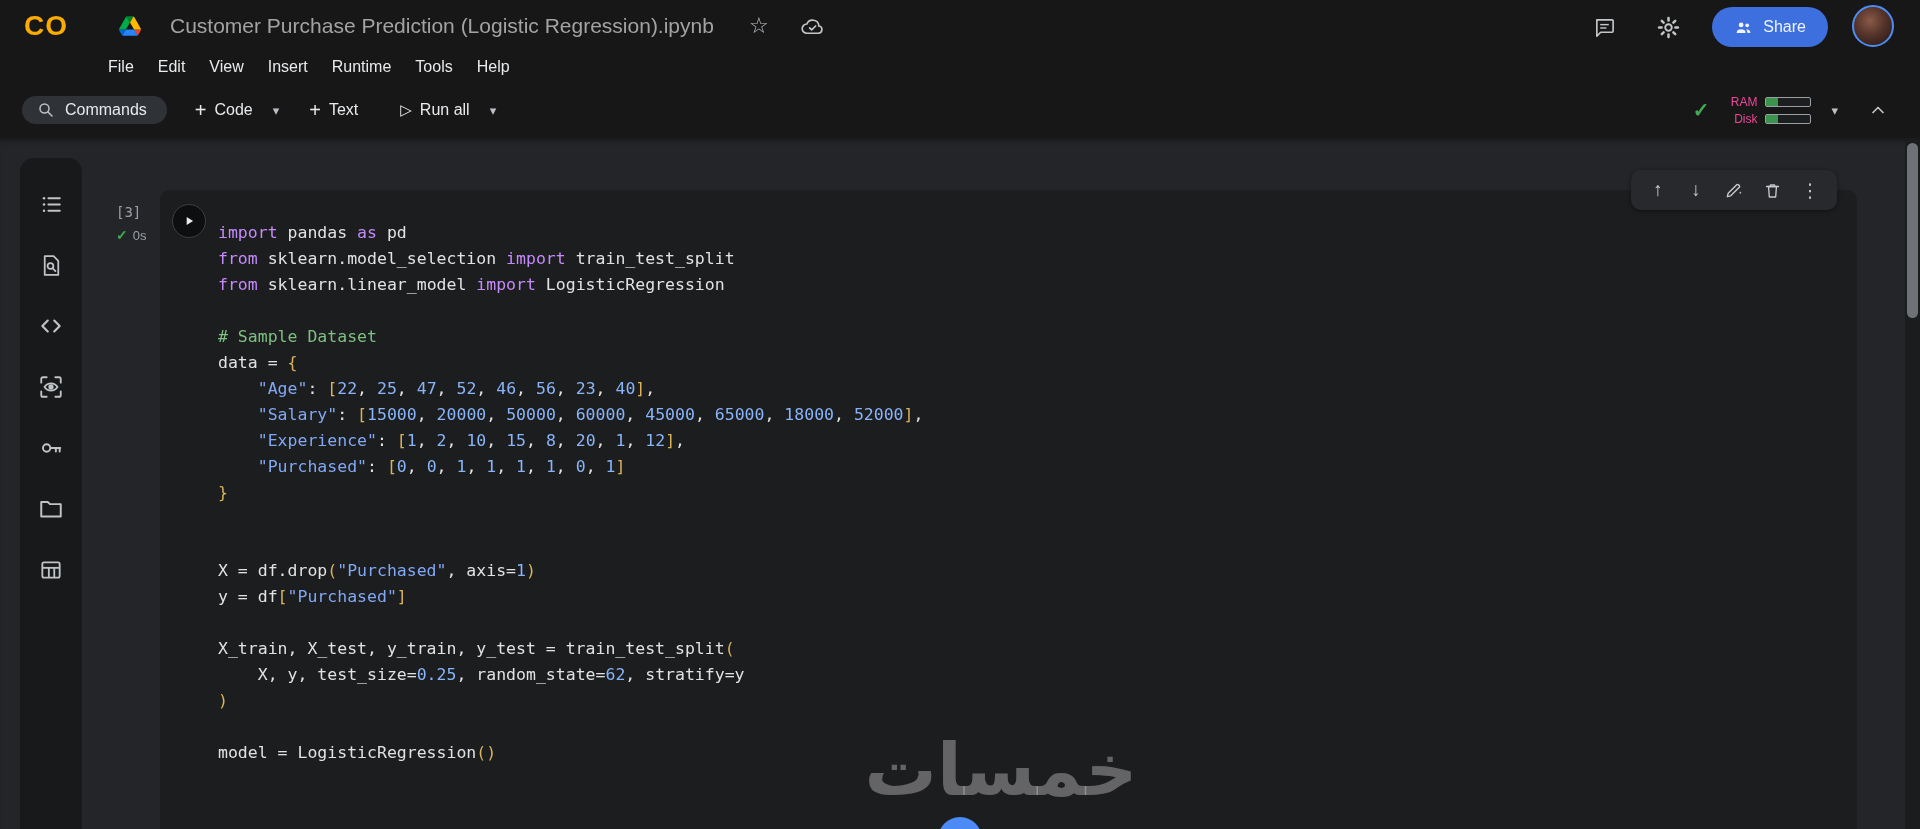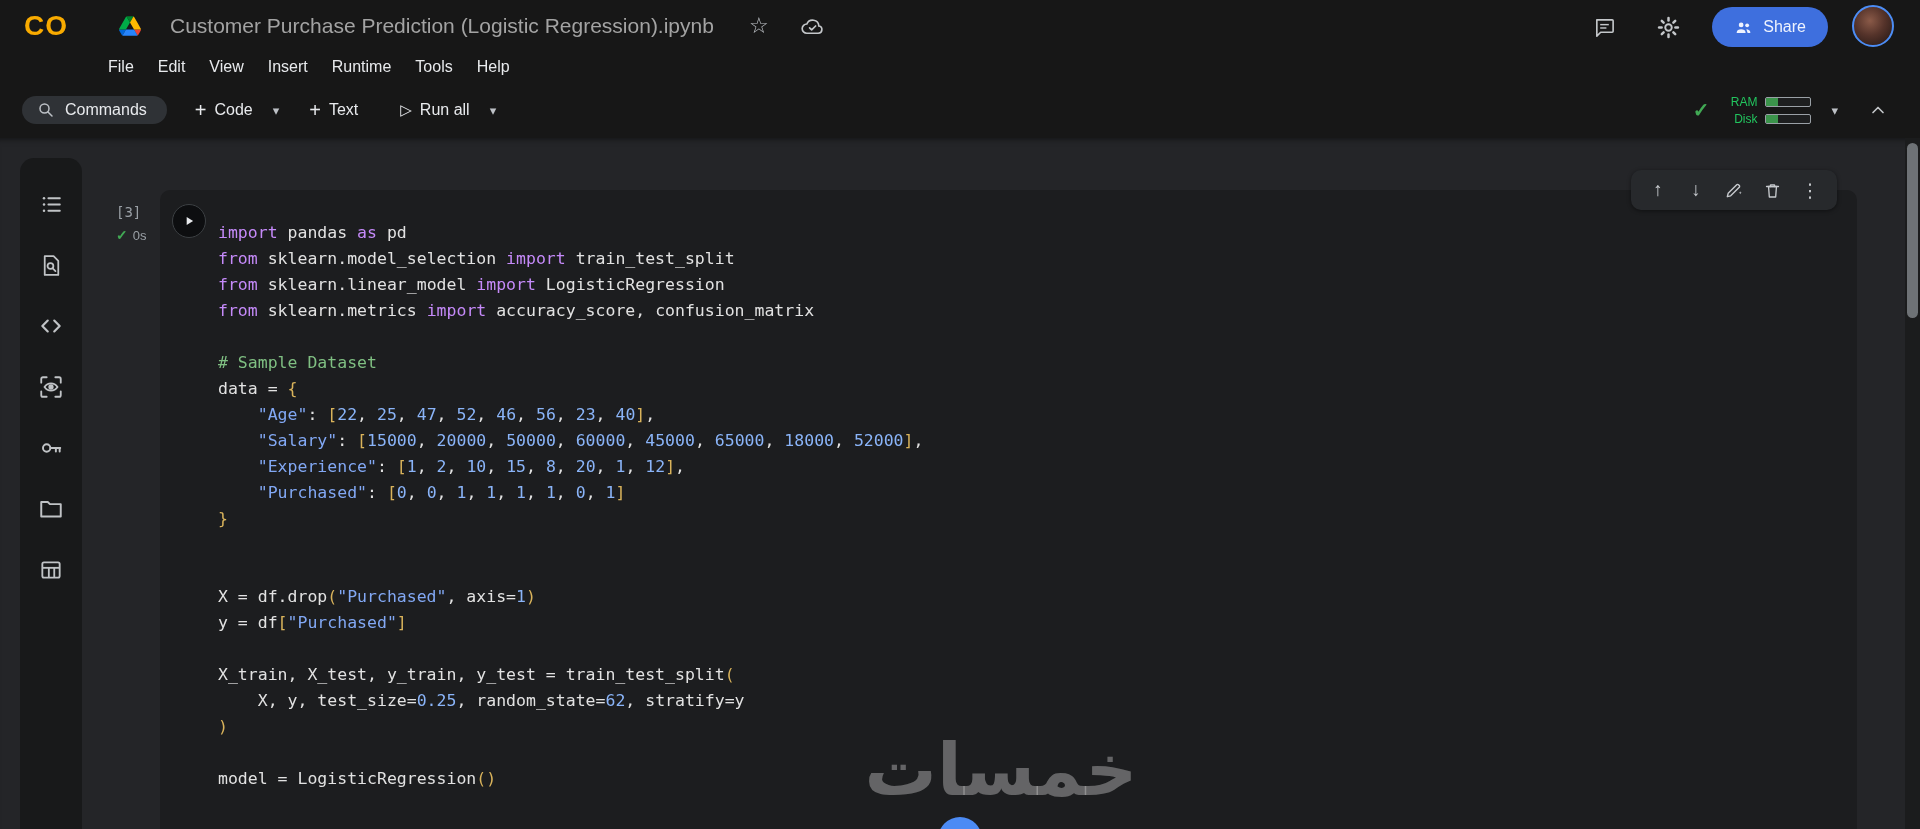--- a/index.html
+++ b/index.html
@@ -39,21 +39,21 @@
                    padding:0 20px 0 15px; border-radius:20px; color:#e8eaed; font-size:16px; margin-right:14px; }
   .tb-btn { display:flex; align-items:center; gap:8px; color:#e8eaed; font-size:16px; padding:8px 8px; border-radius:6px; }
   .plus { font-size:20px; line-height:16px; color:#e8eaed; }
   .caret { color:#bdc1c6; font-size:13px; padding:4px 6px; }
   .runall-play { font-size:15px; color:#e8eaed; }
 
   .tb-right { display:flex; align-items:center; gap:14px; }
   .conn-check { color:var(--success-green,#41a954); font-size:20px; font-weight:bold; margin-right:4px; }
   .resources { display:flex; flex-direction:column; gap:3px; }
   .res-row { display:flex; align-items:center; gap:8px; justify-content:flex-end; }
-  .res-row span { color:#22c55e; font-size:12px; width:30px; text-align:right; }
+  .res-row span { color:#ec4899; font-size:12px; width:30px; text-align:right; }
   .gauge { width:46px; height:10px; border:1px solid #9aa0a6; border-radius:2px; overflow:hidden; background:#1d1e1f; }
   .gauge-fill { height:100%; width:26%; background:var(--success-green,#41a954); opacity:.85; }
 
   
   .content { flex:1; position:relative; background:#242528; display:flex; overflow:hidden;
              box-shadow:inset 0 7px 7px -7px rgba(0,0,0,.65); }
 
   .rail { width:62px; margin:20px 0 0 20px; background:#18191a; border-radius:14px;
           display:flex; flex-direction:column; align-items:center; padding-top:24px; gap:17px; height:1000px; flex:none; }
   .rail-btn { width:44px; height:44px; display:flex; align-items:center; justify-content:center; border-radius:50%; }
@@ -323,21 +323,20 @@
           </button>
           <button class="ct-btn">
             <span>⋮</span>
           </button>
         </div>
 
         <div class="code">
             <div class="code-line"><span class="tok-kw">import</span><span class="tok-def"> pandas </span><span class="tok-kw">as</span><span class="tok-def"> pd</span></div>
             <div class="code-line"><span class="tok-kw">from</span><span class="tok-def"> sklearn.model_selection </span><span class="tok-kw">import</span><span class="tok-def"> train_test_split</span></div>
             <div class="code-line"><span class="tok-kw">from</span><span class="tok-def"> sklearn.linear_model </span><span class="tok-kw">import</span><span class="tok-def"> LogisticRegression</span></div>
-            <div class="code-line"><span class="tok-kw">from</span><span class="tok-def"> sklearn.metrics </span><span class="tok-kw">import</span><span class="tok-def"> accuracy_score, confusion_matrix</span></div>
             <div class="code-line">&nbsp;</div>
             <div class="code-line"><span class="tok-com"># Sample Dataset</span></div>
             <div class="code-line"><span class="tok-def">data = </span><span class="tok-brk">{</span></div>
             <div class="code-line"><span class="tok-def">    </span><span class="tok-str">"Age"</span><span class="tok-def">: </span><span class="tok-brk">[</span><span class="tok-num">22</span><span class="tok-def">, </span><span class="tok-num">25</span><span class="tok-def">, </span><span class="tok-num">47</span><span class="tok-def">, </span><span class="tok-num">52</span><span class="tok-def">, </span><span class="tok-num">46</span><span class="tok-def">, </span><span class="tok-num">56</span><span class="tok-def">, </span><span class="tok-num">23</span><span class="tok-def">, </span><span class="tok-num">40</span><span class="tok-brk">]</span><span class="tok-def">,</span></div>
             <div class="code-line"><span class="tok-def">    </span><span class="tok-str">"Salary"</span><span class="tok-def">: </span><span class="tok-brk">[</span><span class="tok-num">15000</span><span class="tok-def">, </span><span class="tok-num">20000</span><span class="tok-def">, </span><span class="tok-num">50000</span><span class="tok-def">, </span><span class="tok-num">60000</span><span class="tok-def">, </span><span class="tok-num">45000</span><span class="tok-def">, </span><span class="tok-num">65000</span><span class="tok-def">, </span><span class="tok-num">18000</span><span class="tok-def">, </span><span class="tok-num">52000</span><span class="tok-brk">]</span><span class="tok-def">,</span></div>
             <div class="code-line"><span class="tok-def">    </span><span class="tok-str">"Experience"</span><span class="tok-def">: </span><span class="tok-brk">[</span><span class="tok-num">1</span><span class="tok-def">, </span><span class="tok-num">2</span><span class="tok-def">, </span><span class="tok-num">10</span><span class="tok-def">, </span><span class="tok-num">15</span><span class="tok-def">, </span><span class="tok-num">8</span><span class="tok-def">, </span><span class="tok-num">20</span><span class="tok-def">, </span><span class="tok-num">1</span><span class="tok-def">, </span><span class="tok-num">12</span><span class="tok-brk">]</span><span class="tok-def">,</span></div>
             <div class="code-line"><span class="tok-def">    </span><span class="tok-str">"Purchased"</span><span class="tok-def">: </span><span class="tok-brk">[</span><span class="tok-num">0</span><span class="tok-def">, </span><span class="tok-num">0</span><span class="tok-def">, </span><span class="tok-num">1</span><span class="tok-def">, </span><span class="tok-num">1</span><span class="tok-def">, </span><span class="tok-num">1</span><span class="tok-def">, </span><span class="tok-num">1</span><span class="tok-def">, </span><span class="tok-num">0</span><span class="tok-def">, </span><span class="tok-num">1</span><span class="tok-brk">]</span></div>
             <div class="code-line"><span class="tok-brk">}</span></div>
             <div class="code-line">&nbsp;</div>
             <div class="code-line">&nbsp;</div>

